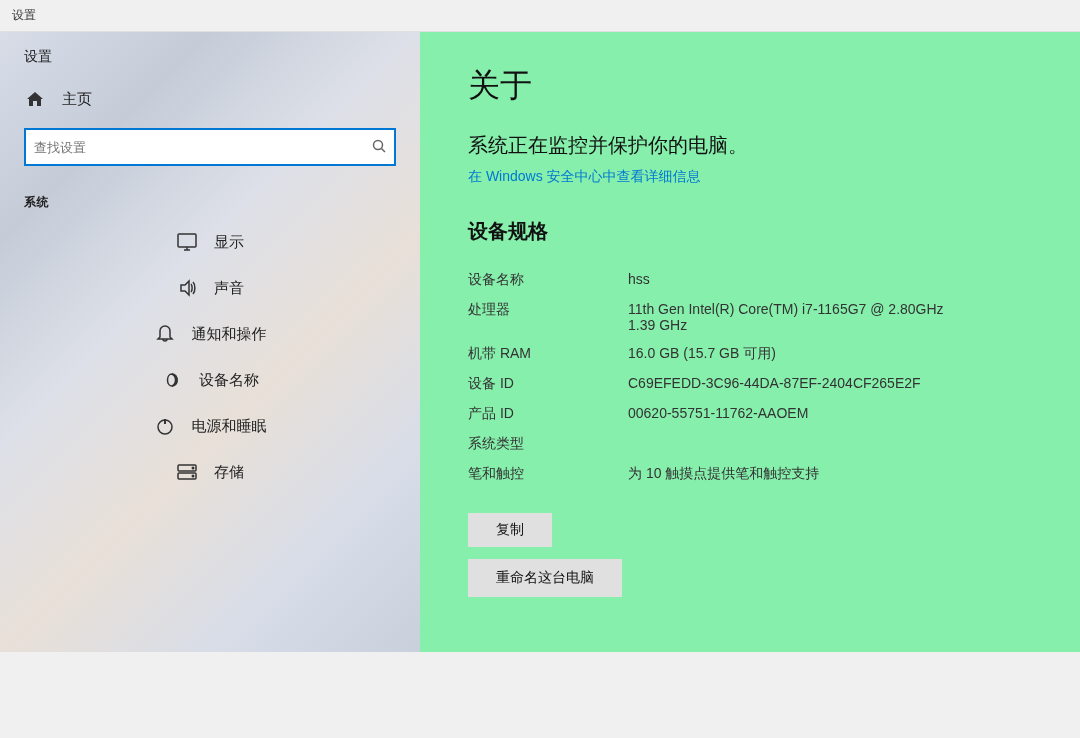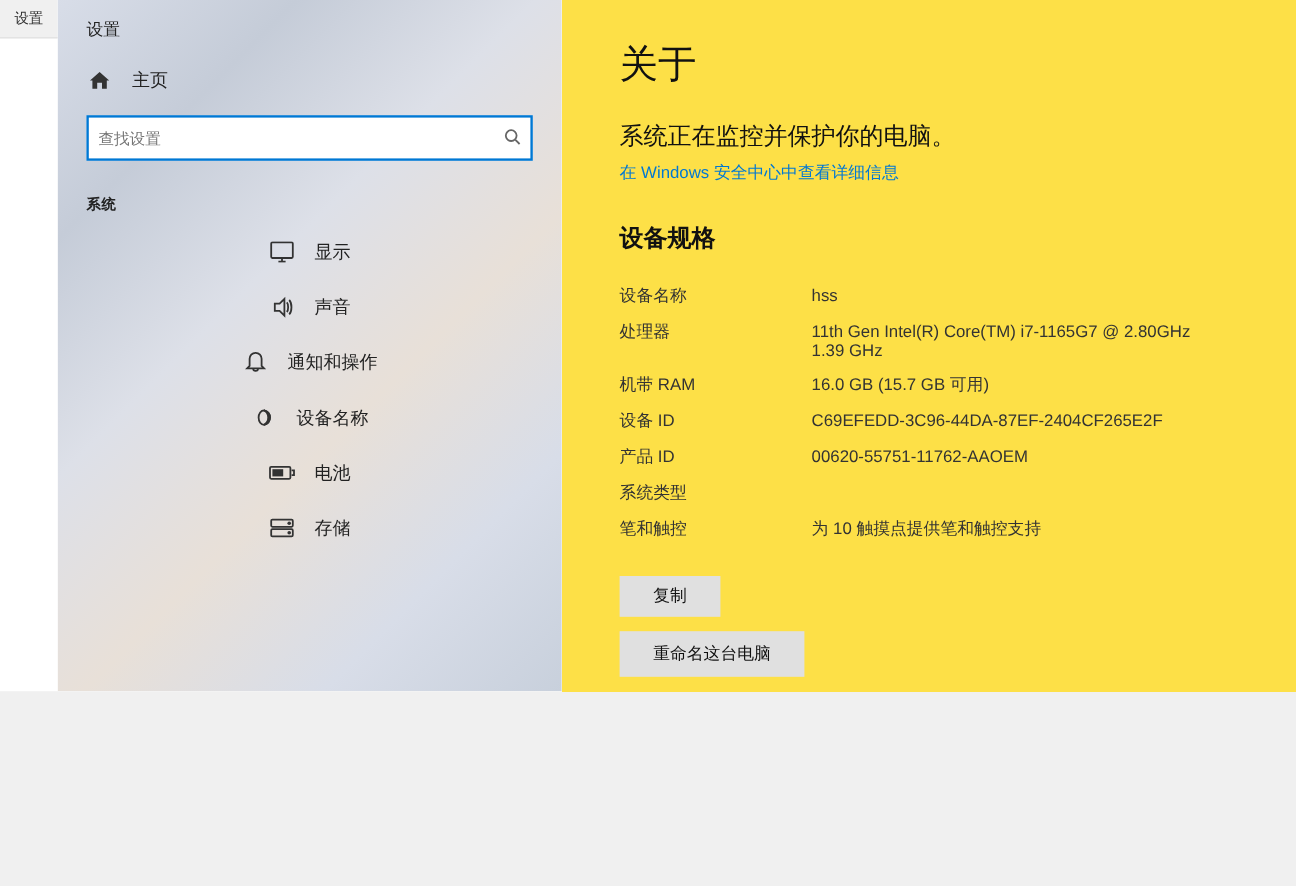--- a/index.html
+++ b/index.html
@@ -13,23 +13,24 @@
       background: #f0f0f0;
       width: 1080px;
       height: 738px;
       overflow: hidden;
       display: flex;
       flex-direction: column;
     }
 
     .window {
       width: 1080px;
-      height: 576px;
+      height: 652px;
       background: white;
       display: flex;
+      flex-direction: column;
       overflow: hidden;
     }
 
     .title-bar {
       height: 32px;
       background: #f0f0f0;
       display: flex;
       align-items: center;
       padding: 0 12px;
       border-bottom: 1px solid #e0e0e0;
@@ -142,21 +143,21 @@
     }
 
     .nav-label {
       font-size: 15px;
       color: #222;
     }
 
     
     .content {
       flex: 1;
-      background: #fde047;
+      background: #86efac;
       padding: 32px 48px;
       overflow-y: auto;
     }
 
     .page-title {
       font-size: 32px;
       font-weight: 300;
       color: #111;
       margin-bottom: 24px;
     }
@@ -302,31 +303,30 @@
       <div class="nav-item">
         <div class="nav-icon">
           <svg width="20" height="20" viewBox="0 0 20 20" fill="none">
             <path d="M15,10 C15,7 13,4.5 10,4 C12,5 13.5,7.5 13.5,10 C13.5,12.5 12,15 10,16 C13,15.5 15,13 15,10Z" stroke="#333" stroke-width="1.5" fill="none"></path>
             <path d="M10,4 C7.5,4 5.5,6.5 5.5,10 C5.5,13.5 7.5,16 10,16 C13,15.5 15,13 15,10 C15,7 13,4.5 10,4Z" stroke="#333" stroke-width="1.5" fill="none"></path>
           </svg>
         </div>
         <span class="nav-label">设备名称</span>
       </div>
 
-
-      <div class="nav-item">
-        <div class="nav-icon">
-          <svg width="22" height="14" viewBox="0 0 22 14" fill="none">
-            <rect x="1" y="2" width="17" height="10" rx="1" stroke="#333" stroke-width="1.5"></rect>
-            <rect x="3" y="4" width="9" height="6" fill="#333"></rect>
-            <path d="M19,5 L21,5 L21,9 L19,9" stroke="#333" stroke-width="1.5" fill="none"></path>
-          </svg>
-        </div>
-        <span class="nav-label">电池</span>
-      </div>
+      <div class="nav-item">
+        <div class="nav-icon">
+          <svg width="20" height="20" viewBox="0 0 20 20" fill="none">
+            <circle cx="10" cy="11" r="7" stroke="#333" stroke-width="1.5"></circle>
+            <line x1="10" y1="3" x2="10" y2="8" stroke="#333" stroke-width="2"></line>
+          </svg>
+        </div>
+        <span class="nav-label">电源和睡眠</span>
+      </div>
+
 
       <div class="nav-item">
         <div class="nav-icon">
           <svg width="20" height="18" viewBox="0 0 20 18" fill="none">
             <rect x="1" y="2" width="18" height="6" rx="1" stroke="#333" stroke-width="1.5"></rect>
             <rect x="1" y="10" width="18" height="6" rx="1" stroke="#333" stroke-width="1.5"></rect>
             <circle cx="16" cy="5" r="1.5" fill="#333"></circle>
             <circle cx="16" cy="13" r="1.5" fill="#333"></circle>
           </svg>
         </div>

